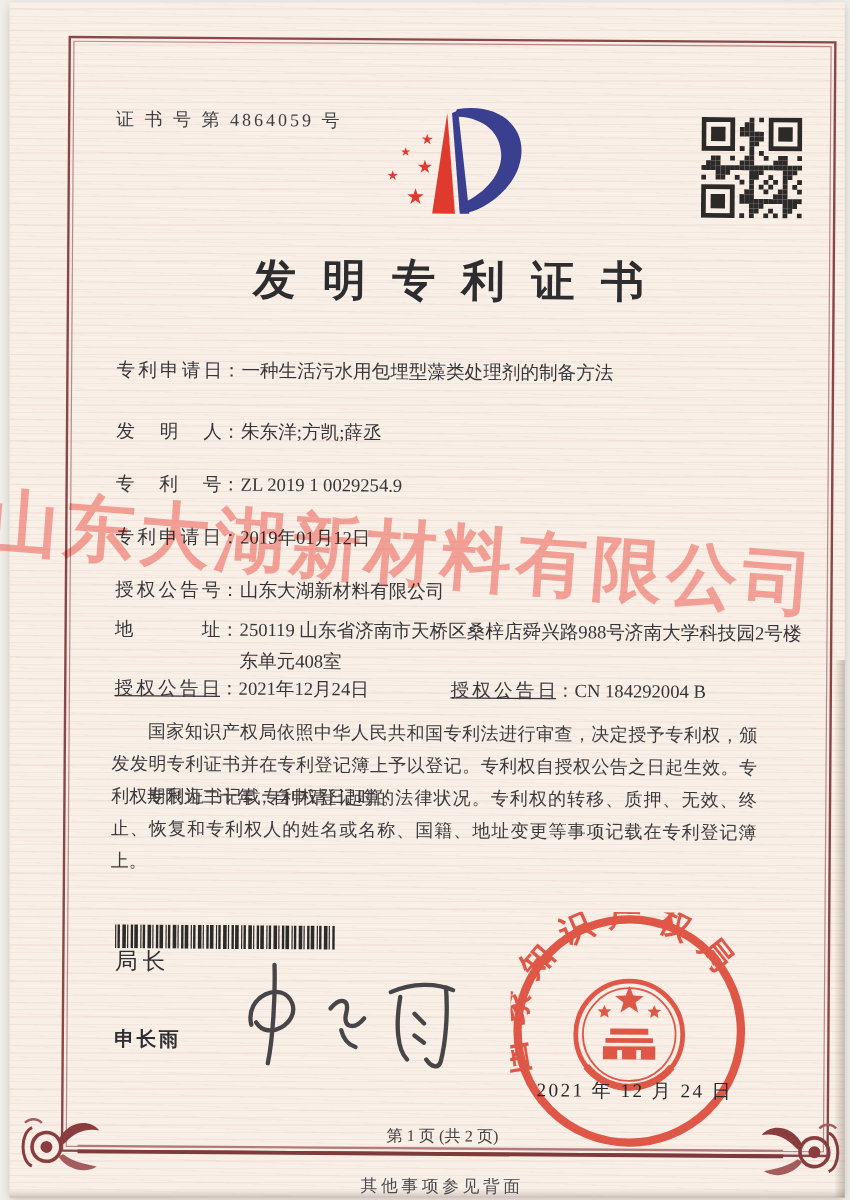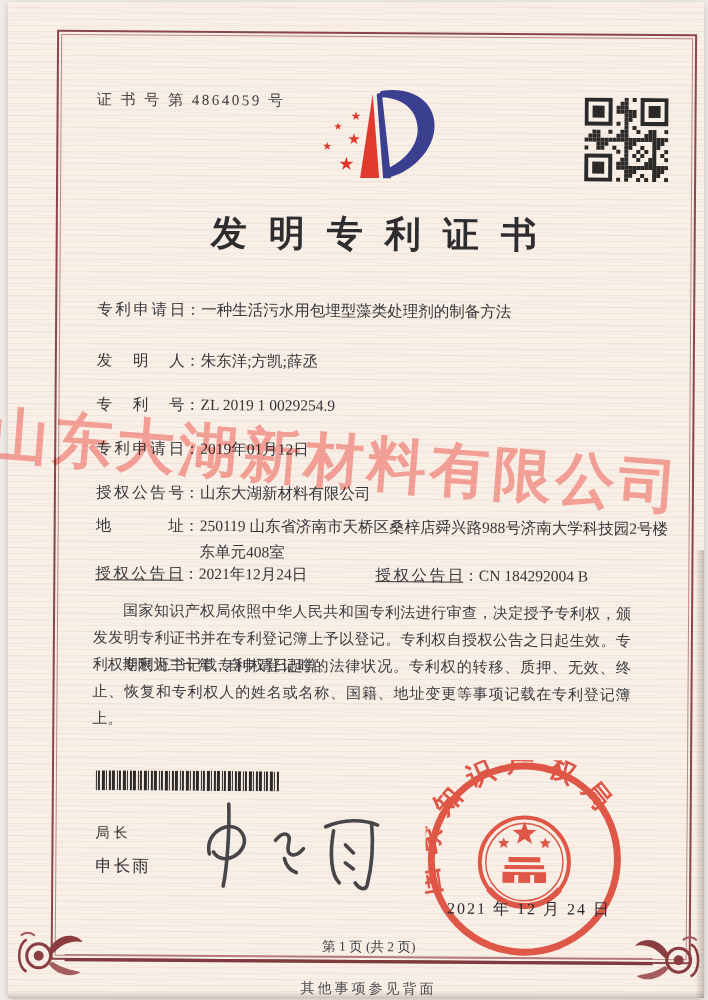--- a/index.html
+++ b/index.html
@@ -41,22 +41,22 @@
   .r1{top:296px}.r2{top:347px}.r3{top:391px}.r4{top:435px}.r5{top:479px}.r6{top:512px}
   .grant{position:absolute;left:88px;top:563px;font-size:15.5px;color:#36363a;}
   .grant .g2{position:absolute;left:280px;top:0;white-space:nowrap;}
   .grant .lab{display:inline-block;width:88px;text-align:justify;text-align-last:justify;text-decoration:underline;}
   
   .para{position:absolute;left:86px;width:538px;font-size:15px;line-height:27px;
     color:#3b3b3e;text-indent:2em;text-align:justify;}
   .p1{top:597px}.p2{top:651px}
   
   .barcode{position:absolute;left:88px;top:770px;width:190px;height:20px;}
-  .sig-title{position:absolute;left:90px;top:824px;font-size:14px;letter-spacing:4px;color:#2f2f33;}
-  .sig-name{position:absolute;left:90px;top:855px;font-size:16.5px;letter-spacing:2px;color:#2f2f33;}
+  .sig-title{position:absolute;left:90px;top:788px;font-size:19px;letter-spacing:4px;color:#2f2f33;}
+  .sig-name{position:absolute;left:90px;top:855px;font-size:16.5px;letter-spacing:2px;color:#2f2f33;font-weight:bold;}
   .signature{position:absolute;left:182px;top:795px;width:205px;height:98px;}
   .seal{position:absolute;left:420px;top:757px;width:198px;height:198px;z-index:7;opacity:0.92;}
   .seal-date{position:absolute;left:442px;top:896px;font-size:16px;letter-spacing:2px;color:#2a2a2e;z-index:8;}
   .page-info{position:absolute;left:54px;width:620px;top:936px;text-align:center;font-size:13.5px;color:#3f3f42;}
   .ornate{position:absolute;left:0;top:924px;width:708px;height:64px;}
   .back-note{position:absolute;left:54px;width:620px;top:978px;text-align:center;font-size:14px;color:#4a4a4e;letter-spacing:3px;}
   
   .watermark{position:absolute;left:-18px;top:396px;width:760px;z-index:6;
     transform:rotate(4deg);transform-origin:left center;
     font-size:59px;font-weight:700;letter-spacing:4px;white-space:nowrap;

